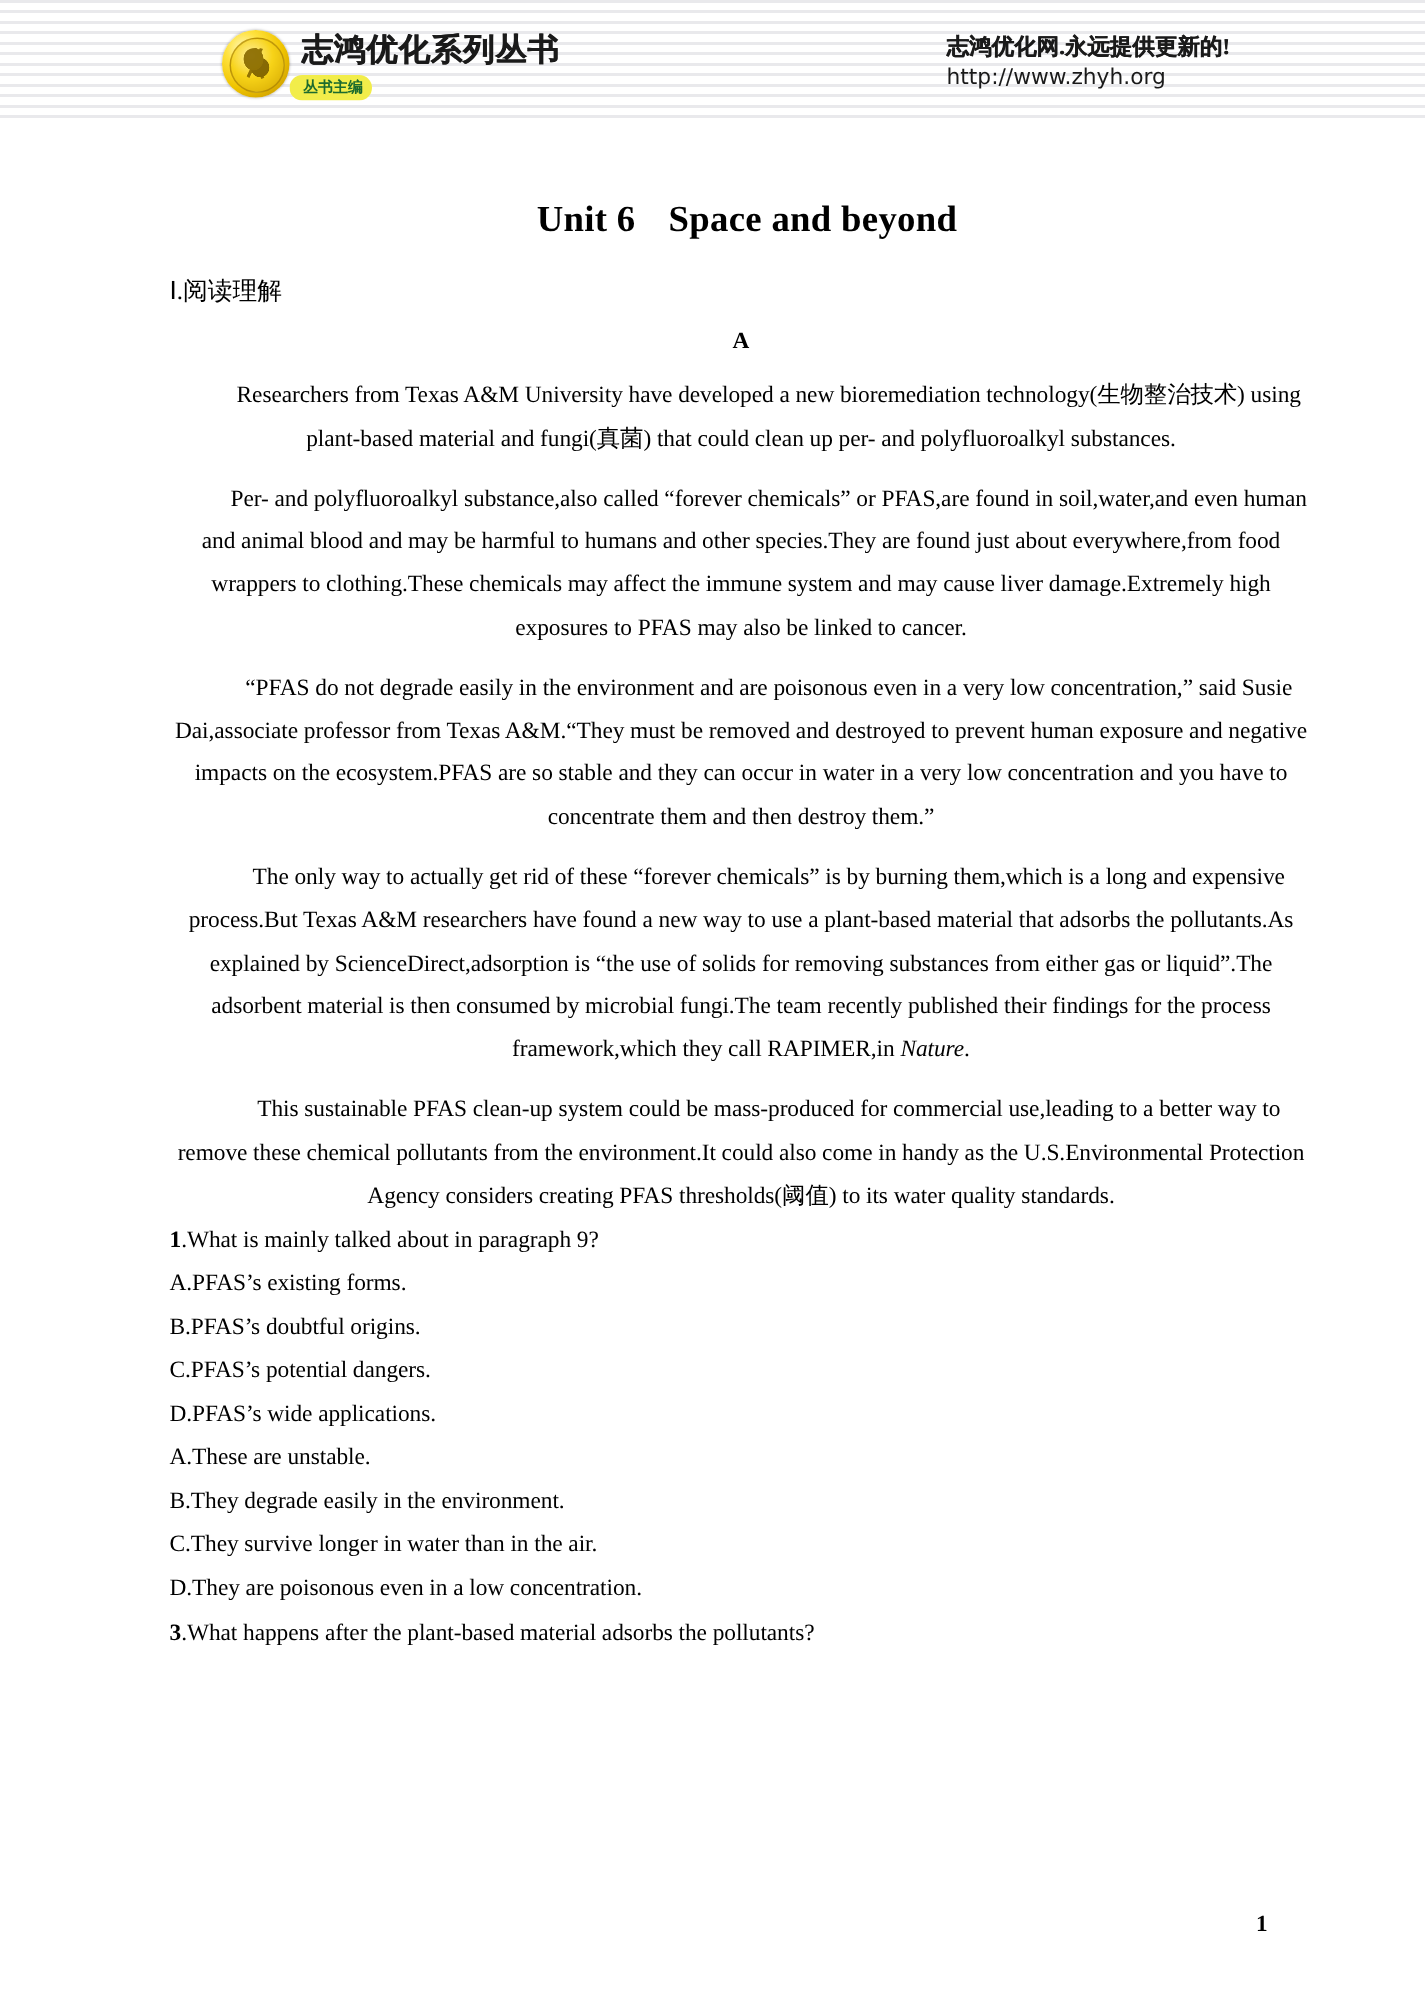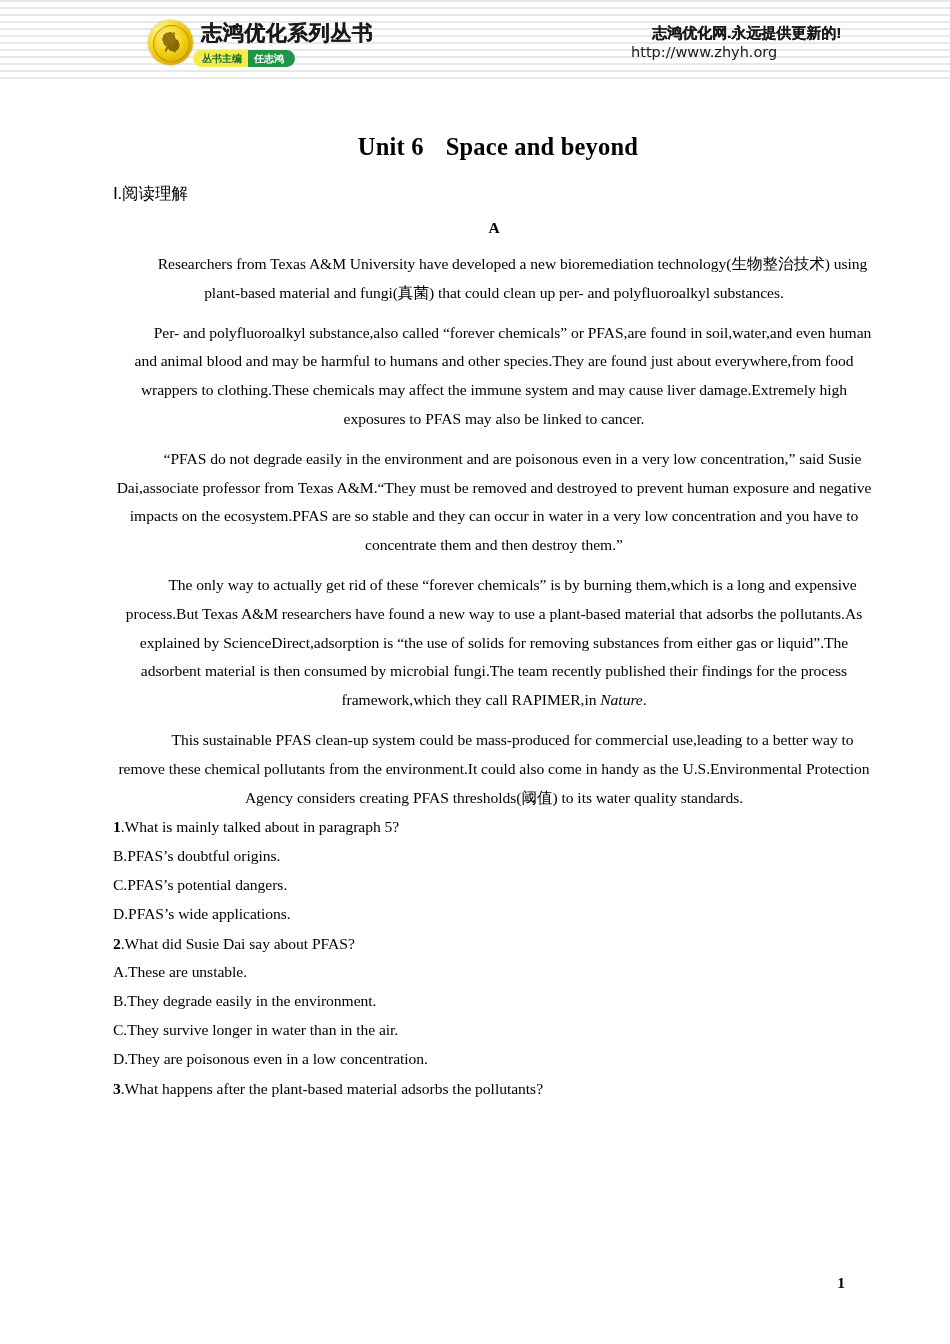--- a/index.html
+++ b/index.html
@@ -96,47 +96,47 @@
     height: 17px;
     display: flex;
     align-items: stretch;
     border-radius: 9px;
     overflow: hidden;
     font-family: "DejaVu Sans", sans-serif;
     font-size: 10px;
     font-weight: 700;
     line-height: 17px;
     white-space: nowrap;
+    flex-direction: column;
   }
   .badge-left {
     background: #f2ed4a;
     color: #1c6b2e;
     padding: 0 6px 0 9px;
   }
   .badge-right {
     background: #1f9647;
     color: #ffffff;
     padding: 0 11px 4px 6px;
   }
 
   .site-block {
     position: absolute;
     left: 631px;
     top: 24px;
     line-height: 1.18;
     white-space: nowrap;
   }
   .site-name {
-    font-family: Liberation Sans, sans-serif;
+    font-family: Liberation Serif, serif;
     font-size: 15px;
     font-weight: 700;
     color: #1a1a1a;
     letter-spacing: 0px;
     text-shadow: 0.4px 0 0 #1a1a1a;
-    margin-left: 21px;
   }
   .site-url {
     font-family: "DejaVu Sans", sans-serif;
     font-size: 14.5px;
     font-weight: 400;
     color: #1a1a1a;
     margin-top: 2px;
   }
 
   
@@ -244,28 +244,28 @@
     <p class="para">Per- and polyfluoroalkyl substance,also called “forever chemicals” or PFAS,are found in soil,water,and even human and animal blood and may be harmful to humans and other species.They are found just about everywhere,from food wrappers to clothing.These chemicals may affect the immune system and may cause liver damage.Extremely high exposures to PFAS may also be linked to cancer.</p>
 
     <p class="para">“PFAS do not degrade easily in the environment and are poisonous even in a very low concentration,” said Susie Dai,associate professor from Texas A&amp;M.“They must be removed and destroyed to prevent human exposure and negative impacts on the ecosystem.PFAS are so stable and they can occur in water in a very low concentration and you have to concentrate them and then destroy them.”</p>
 
     <p class="para"><span>The only way to actually get rid of these “forever chemicals” is by burning them,which is a long and expensive process.But Texas A&amp;M researchers have found a new way to use a plant-based material that adsorbs the pollutants.As explained by ScienceDirect,adsorption is “the use of solids for removing substances from either gas or liquid”.The adsorbent material is then consumed by microbial fungi.The team recently published their findings for the process framework,which they call RAPIMER,in </span><em>Nature</em><span>.</span></p>
 
 
     <p class="para">This sustainable PFAS clean-up system could be mass-produced for commercial use,leading to a better way to remove these chemical pollutants from the environment.It could also come in handy as the U.S.Environmental Protection Agency considers creating PFAS thresholds(阈值) to its water quality standards.</p>
 
     <div class="qblock">
-      <p class="q"><span class="num">1</span><span>.What is mainly talked about in paragraph 5?</span></p>
+      <p class="q"><span class="num">1</span><span>.What is mainly talked about in paragraph 9?</span></p>
+      <p class="opt">A.PFAS’s existing forms.</p>
       <p class="opt">B.PFAS’s doubtful origins.</p>
       <p class="opt">C.PFAS’s potential dangers.</p>
       <p class="opt">D.PFAS’s wide applications.</p>
     </div>
 
     <div class="qblock">
-      <p class="q"><span class="num">2</span><span>.What did Susie Dai say about PFAS?</span></p>
       <p class="opt">A.These are unstable.</p>
       <p class="opt">B.They degrade easily in the environment.</p>
       <p class="opt">C.They survive longer in water than in the air.</p>
       <p class="opt">D.They are poisonous even in a low concentration.</p>
     </div>
 
     <div class="qblock">
       <p class="q"><span class="num">3</span><span>.What happens after the plant-based material adsorbs the pollutants?</span></p>
     </div>
 

